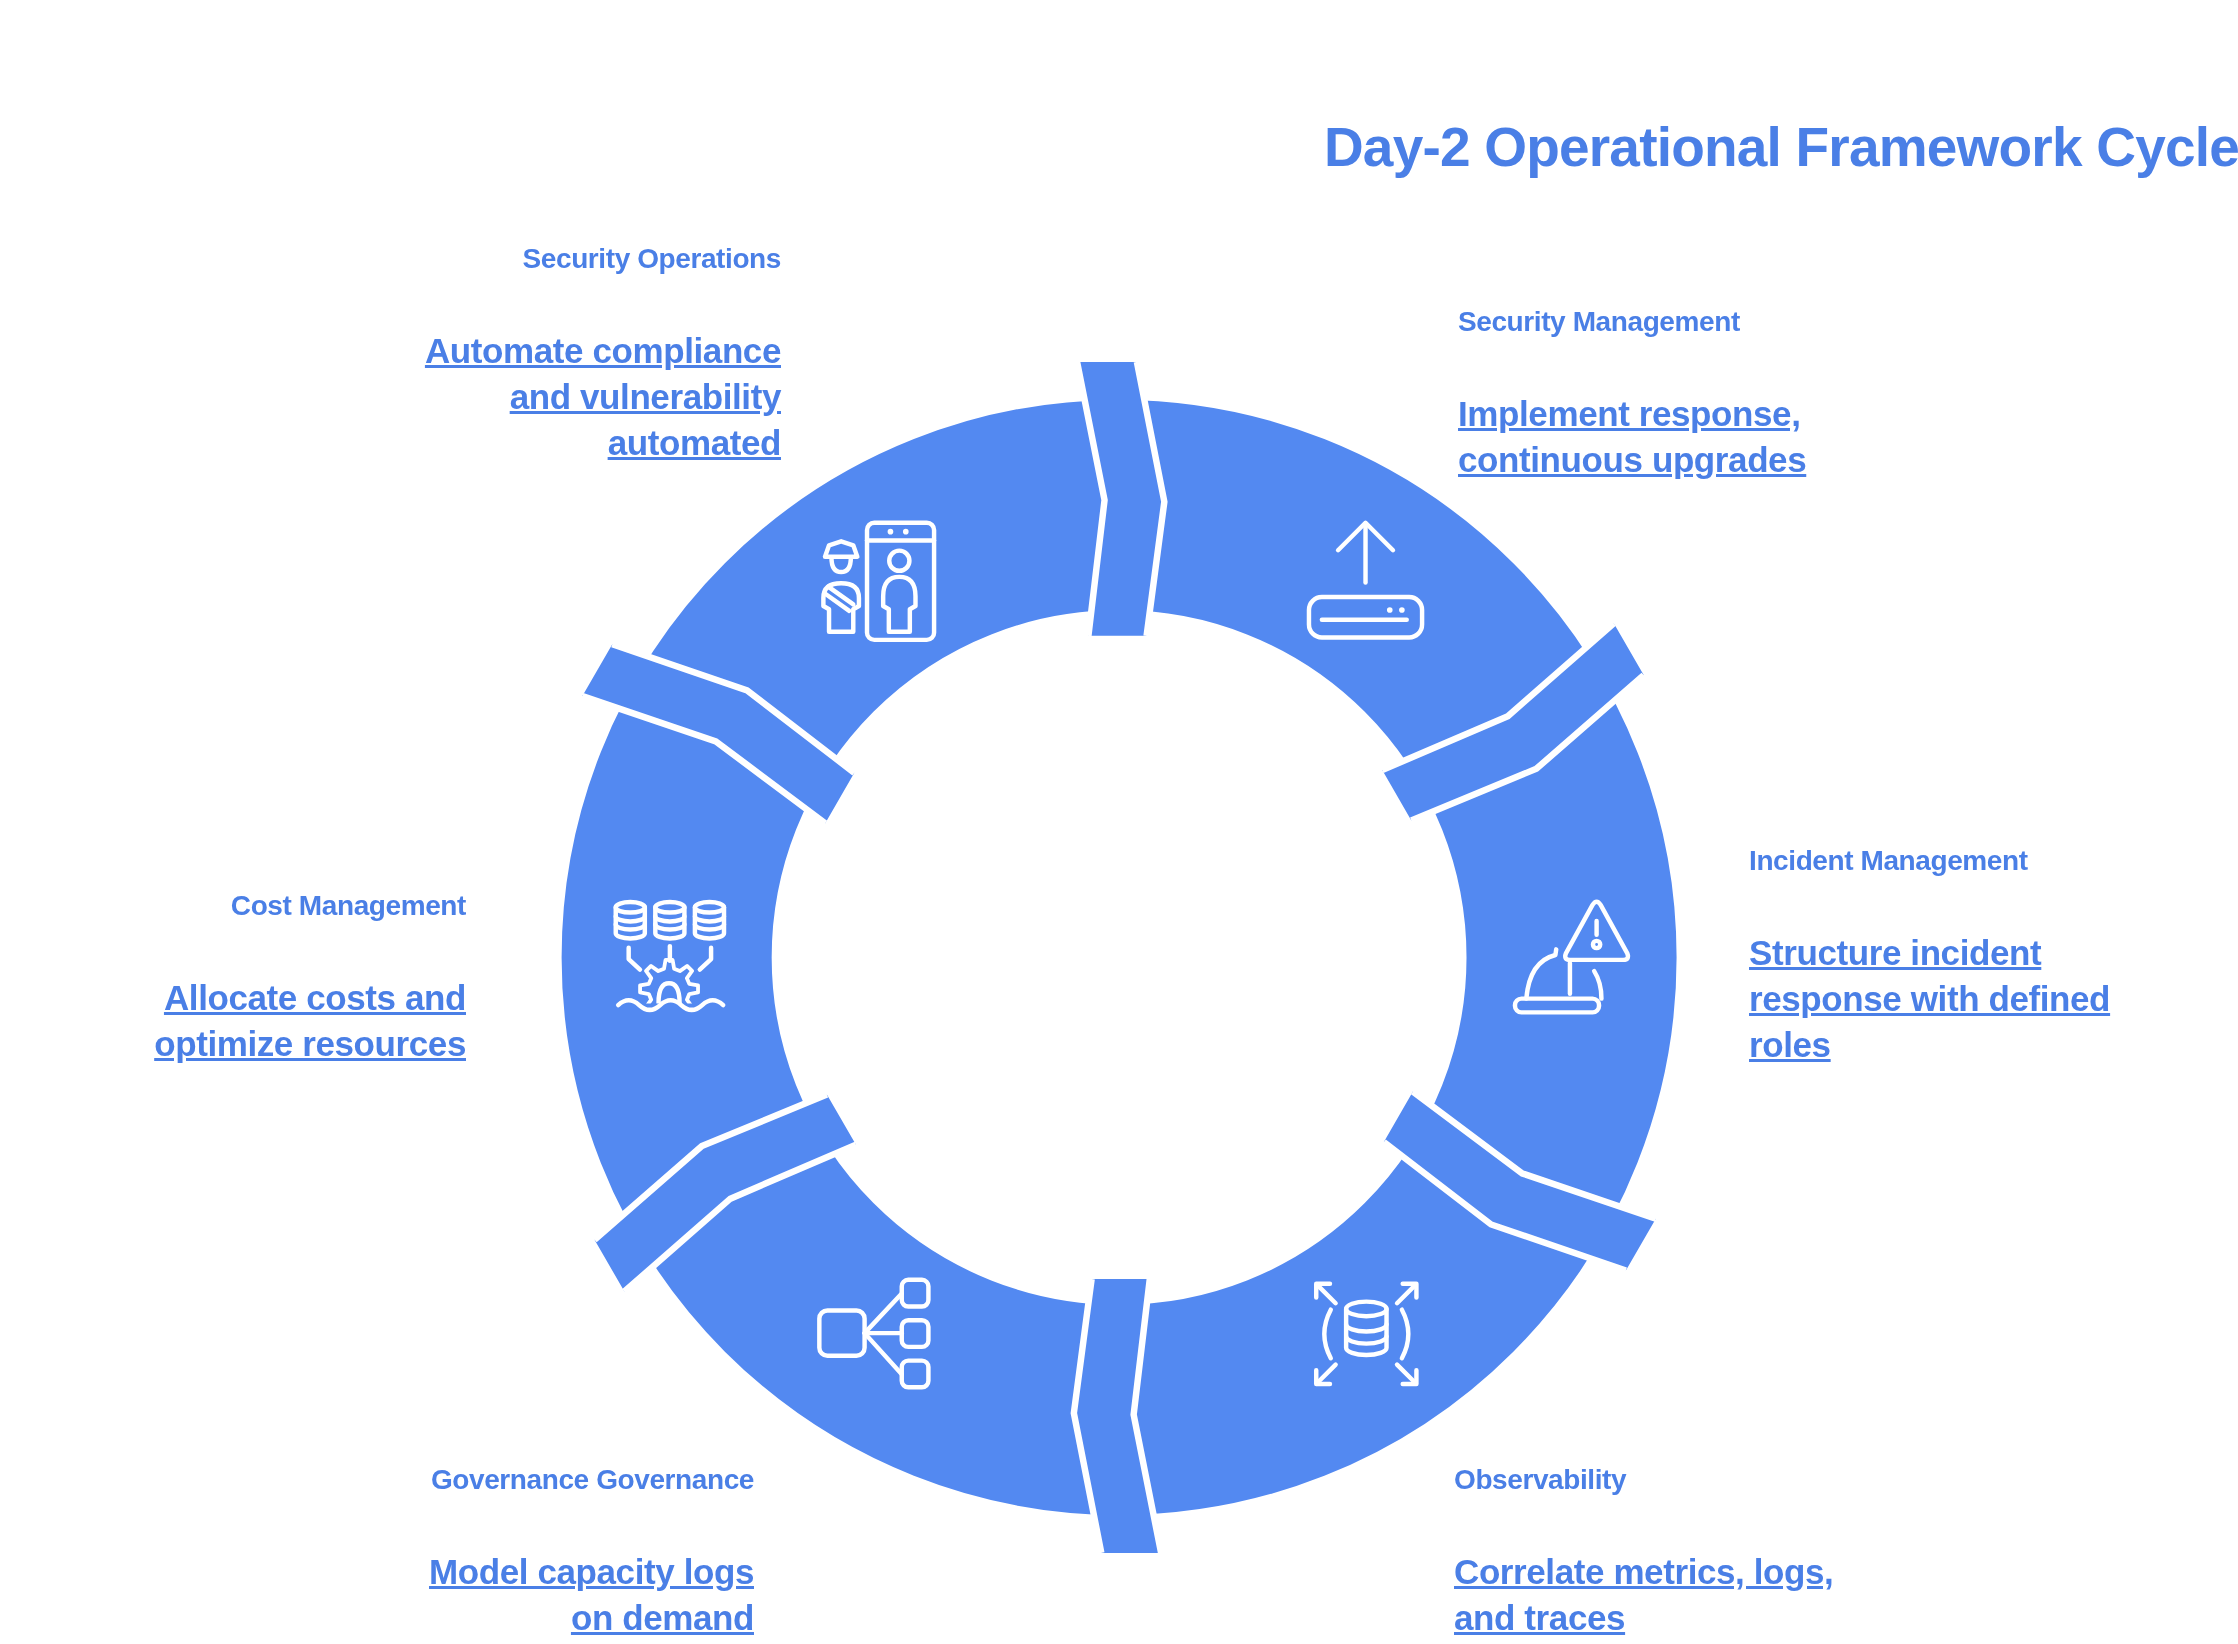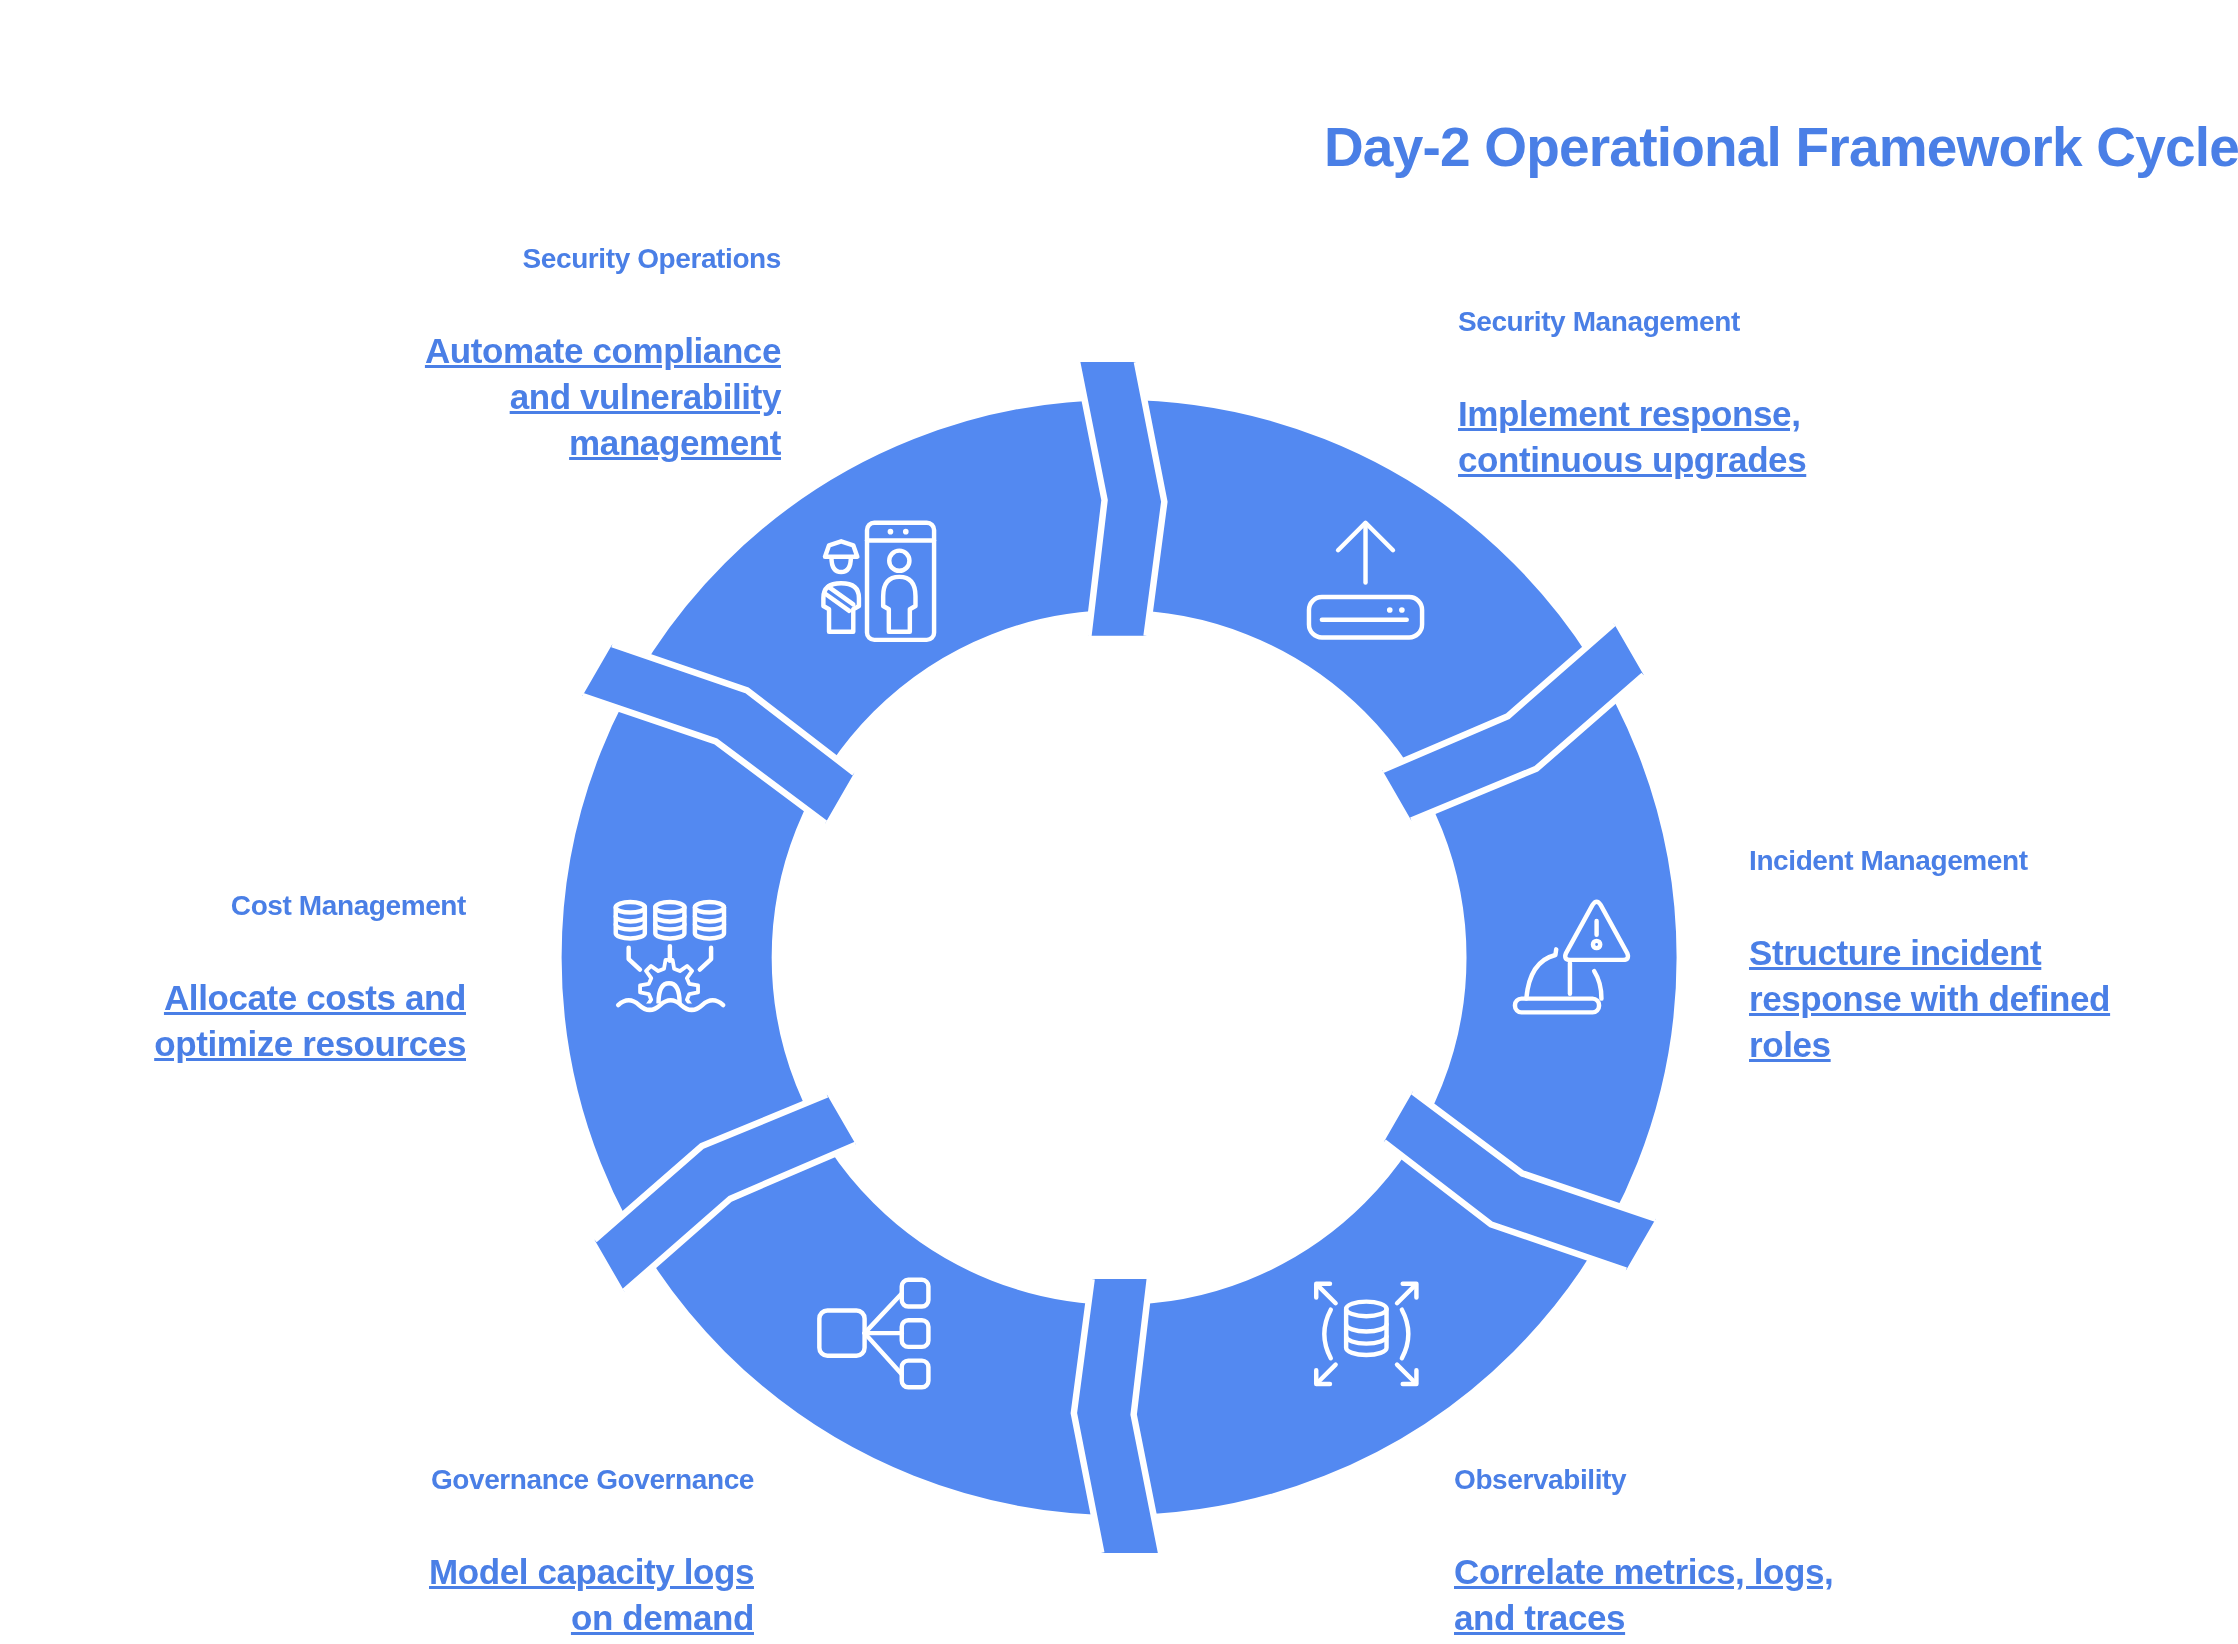--- a/index.html
+++ b/index.html
@@ -180,21 +180,21 @@
     </g>
   </svg>
 
   <div class="title">Day-2 Operational Framework Cycle</div>
 
   <div class="label align-right pos-security">
     <div class="label-title">Security Operations</div>
     <div class="label-body">
       <div>Automate compliance</div>
       <div>and vulnerability</div>
-      <div>management</div>
+      <div>automated</div>
     </div>
   </div>
 
   <div class="label align-left pos-upgrade">
     <div class="label-title">Security Management</div>
     <div class="label-body">
       <div>Implement response,</div>
       <div>continuous upgrades</div>
     </div>
   </div>

